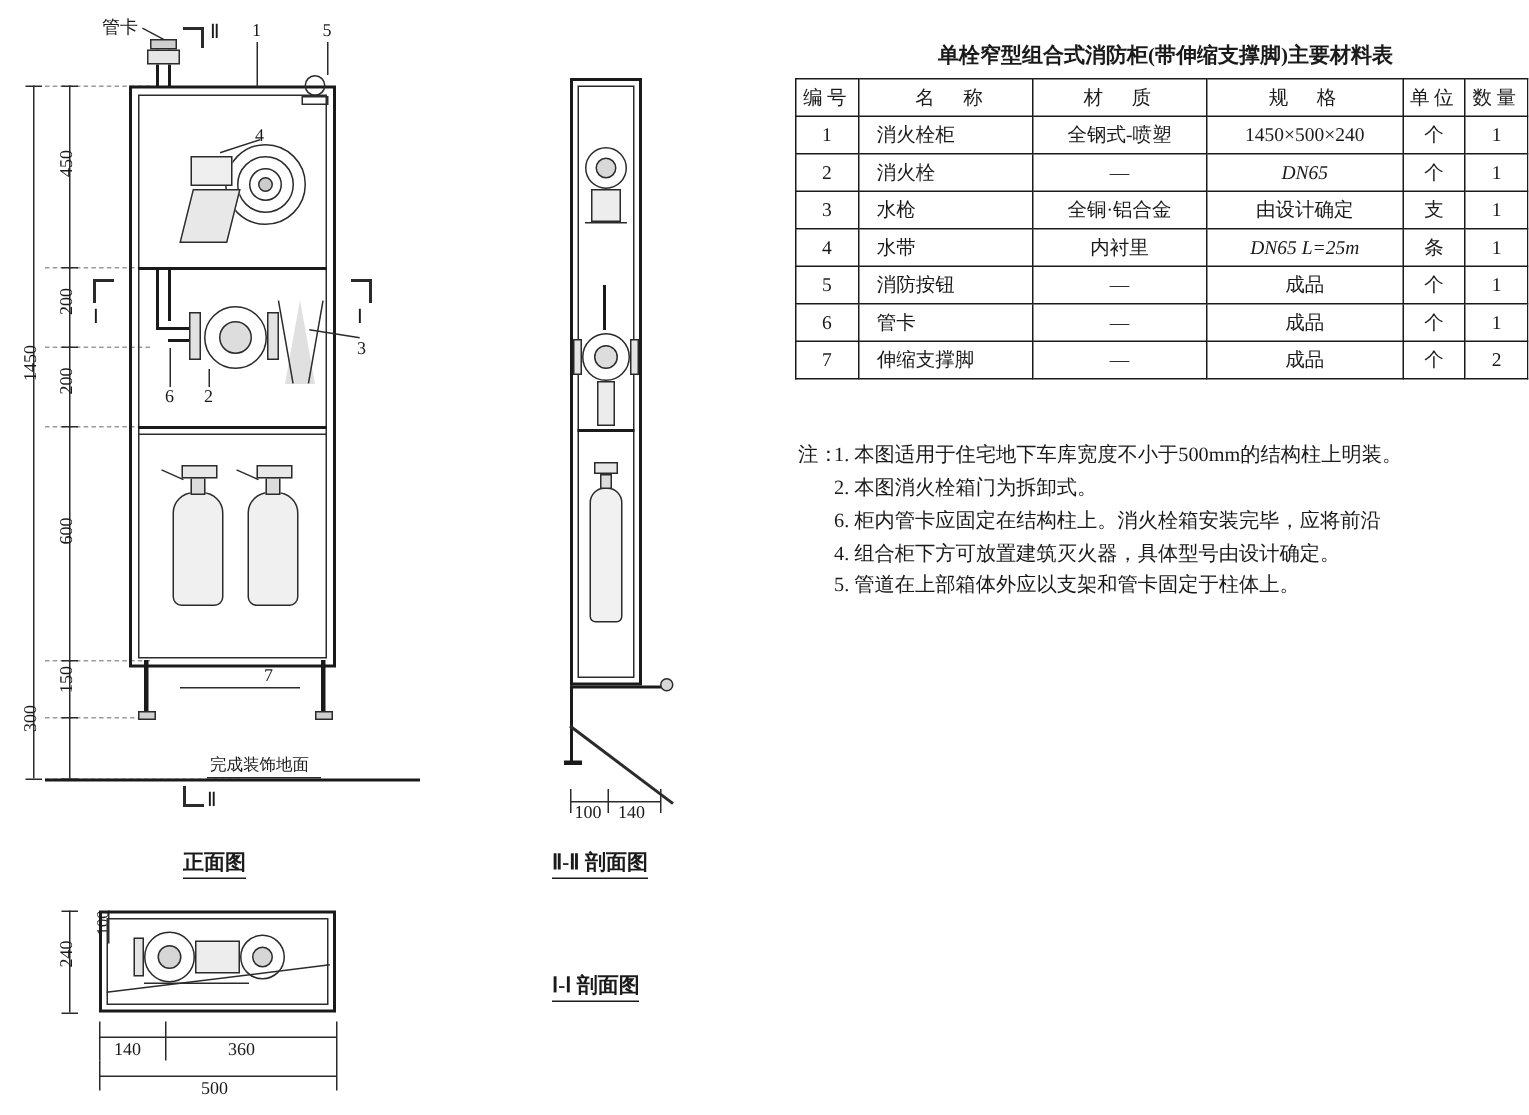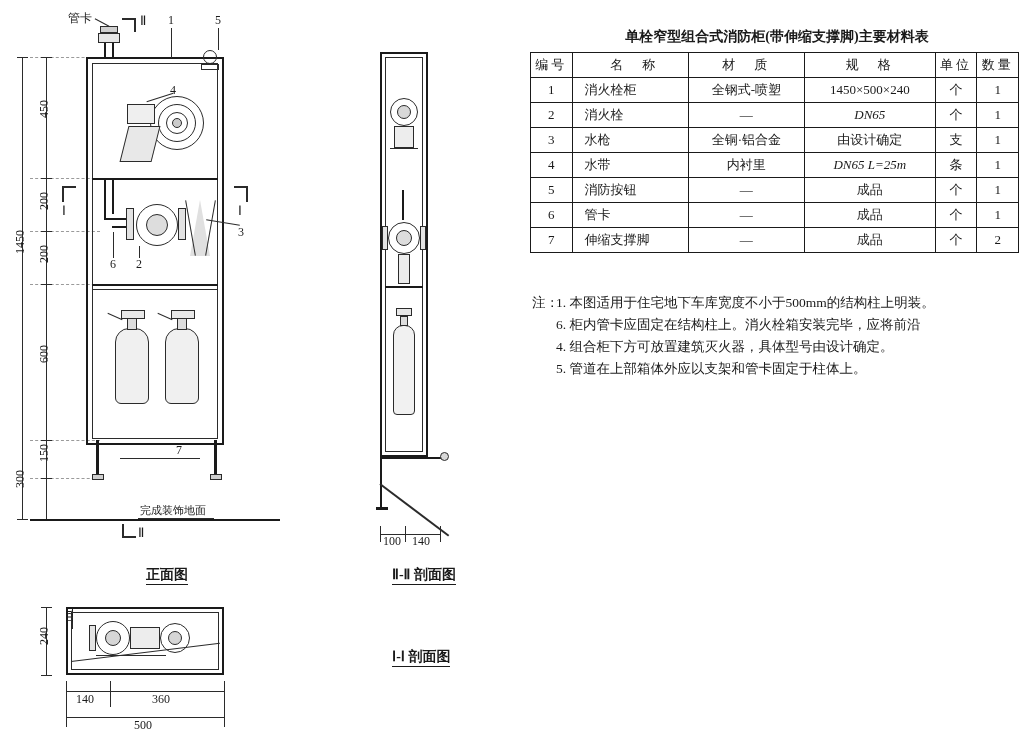--- a/index.html
+++ b/index.html
@@ -83,21 +83,20 @@
   #notes .note-head { position: absolute; left: 0; top: 0; }
   #notes ol { margin: 0; padding: 0; list-style: none; }
   #notes li { padding-left: 40px; text-indent: -16px; }
 
   
   .caption {
     position: absolute;
     font-size: 14px;
     font-weight: bold;
     white-space: nowrap;
-    margin-left: 24px;
   }
   .caption u { text-decoration: none; border-bottom: 1.5px solid #1a1a1a; padding-bottom: 2px; }
   .circ { position: absolute; border: 1px solid #2b2b2b; border-radius: 50%; box-sizing: border-box; }
   .fillgrey { background: #d8d8d8; }
 </style>
 </head>
 <body>
 
 <div class="abs" style="left:0;top:0;width:300px;height:600px;">
 
@@ -365,17 +364,18 @@
       <td class="c4">个</td>
       <td class="c5">2</td>
     </tr>
   </tbody>
 </table>
 
 <div id="notes">
   <span class="note-head">注：</span>
   <ol>
     <li>1. 本图适用于住宅地下车库宽度不小于500mm的结构柱上明装。</li>
+    <li>2. 本图消火栓箱门为拆卸式。</li>
     <li>6. 柜内管卡应固定在结构柱上。消火栓箱安装完毕，应将前沿</li>
     <li>4. 组合柜下方可放置建筑灭火器，具体型号由设计确定。</li>
     <li>5. 管道在上部箱体外应以支架和管卡固定于柱体上。</li>
   </ol>
 </div>
 
 </body></html>

